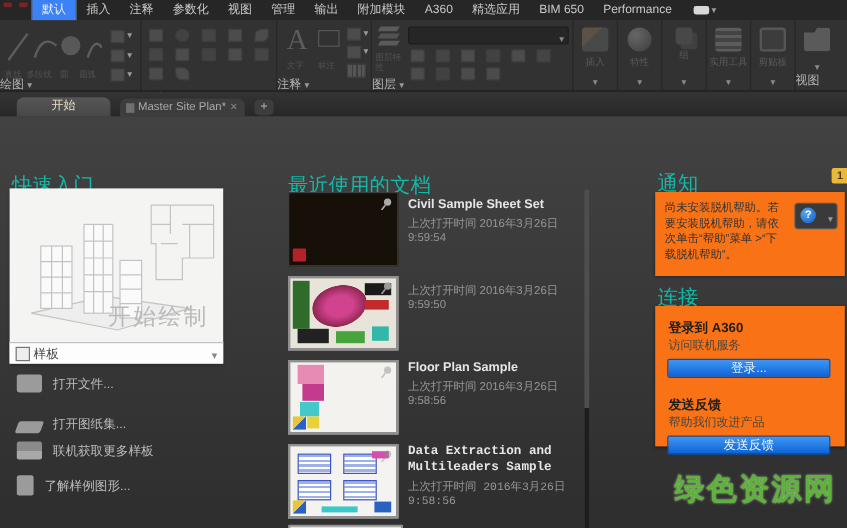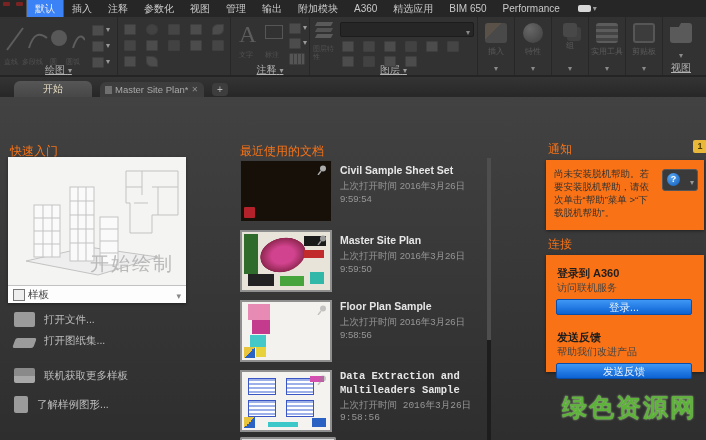--- a/index.html
+++ b/index.html
@@ -10,42 +10,42 @@
   
   .rtabs{left:0;top:0;width:706px;height:17px;background:#262626;display:flex;align-items:stretch;}
   .rtab{color:#c9c9c9;font-size:10px;line-height:17px;padding:0 8px;white-space:nowrap;}
   .rtab.active{background:#3b82f6;color:#f0f0f0;border-left:1px solid #555;border-right:1px solid #555;}
   .artifact{width:7px;height:4px;background:#7a2323;border-radius:1px;margin:2px 3px 0 3px;}
   .rtoggle{width:13px;height:7px;background:#d8d8d8;border-radius:2px;margin:5px 2px 0 10px;}
   .rarrow{color:#9a9a9a;font-size:8px;line-height:17px;}
   
   .ribbon{left:0;top:17px;width:706px;height:60px;background:#323232;display:flex;border-bottom:2px solid #242424;box-sizing:border-box;}
   .panel{position:relative;border-right:1px solid #272727;box-sizing:border-box;display:flex;flex-direction:column;}
-  .plabel{height:13px;font-size:10px;color:#b2b2b2;text-align:center;line-height:12px;white-space:nowrap;text-decoration:underline;}
+  .plabel{height:13px;font-size:10px;color:#b2b2b2;text-align:left;line-height:12px;white-space:nowrap;}
   .plabel .rarrow{font-size:8px;color:#9a9a9a;}
   .dim{color:#5d5d5d;}
   .tool-lab{position:absolute;font-size:7px;color:#525252;white-space:nowrap;}
   .mini{width:10px;height:9px;background:#4c4c4c;border:1px solid #3f3f3f;border-radius:1px;}
   .combo{position:absolute;background:#262626;border:1px solid #1c1c1c;border-radius:2px;}
   .combo .rarrow{position:absolute;right:3px;top:1px;color:#888;}
   .tallpanel{width:37px;}
   .tallpanel .ticon{margin:6px auto 0 auto;width:22px;height:20px;background:#4f4f4f;border-radius:3px;}
   .tallpanel .tlab{font-size:8px;color:#5a5a5a;text-align:center;margin-top:3px;white-space:nowrap;overflow:hidden;}
   .tallpanel .tarr{text-align:center;color:#8a8a8a;font-size:8px;margin-top:auto;margin-bottom:2px;}
   
   .ftabbar{left:0;top:77px;width:706px;height:20px;background:linear-gradient(#343434,#272727);}
   .ftab-start{left:14px;top:81px;width:78px;height:16px;background:linear-gradient(#565656,#474747);
       border-radius:6px 6px 0 0;color:#e7ddc3;font-size:10px;text-align:center;line-height:16px;}
   .ftab-doc{left:100px;top:82px;width:104px;height:15px;background:#3d3d3d;border-radius:6px 6px 0 0;
       color:#a9a9a9;font-size:9.5px;line-height:15px;display:flex;align-items:center;padding:0 5px;box-sizing:border-box;gap:3px;}
   .ftab-plus{left:212px;top:83px;width:16px;height:13px;background:#3d3d3d;border-radius:4px;
       color:#b5b5b5;font-size:10px;text-align:center;line-height:13px;}
   
   .content{left:0;top:97px;width:706px;height:343px;background:linear-gradient(#424242,#2e2e2e);}
-  .sect-title{font-size:12px;color:#f97316;}
+  .sect-title{font-size:17px;color:#14b8a6;}
   
   .card{left:8px;top:60px;width:178px;height:146px;background:#f4f4f2;box-shadow:0 1px 3px rgba(0,0,0,.4);}
   .start-draw{position:absolute;right:12px;bottom:26px;font-size:19px;color:#b9b9b9;letter-spacing:2px;}
   .tmpl-bar{position:absolute;left:0;bottom:0;width:178px;height:18px;background:#fdfdfd;border-top:1px solid #c2c2c2;box-sizing:border-box;}
   .tmpl-bar .txt{position:absolute;left:20px;top:2px;font-size:10.5px;color:#444;}
   .tmpl-bar .ic{position:absolute;left:5px;top:3px;width:10px;height:10px;border:1px solid #777;background:#eee;}
   .tmpl-bar .rarrow{position:absolute;right:5px;top:2px;color:#888;font-size:9px;}
   .qlink{position:absolute;left:14px;display:flex;align-items:center;gap:9px;}
   .qlink .lab{font-size:10.5px;color:#bdbdbd;}
   .qicon{width:21px;height:15px;background:#9b9b9b;border-radius:2px;}
@@ -284,21 +284,21 @@
       <span class="ic"></span>
       <span class="txt">样板</span>
       <span class="rarrow">▾</span>
     </div>
   </div>
 
   <div class="abs qlink" style="top:312px;">
     <span class="qicon"></span>
     <span class="lab">打开文件...</span>
   </div>
-  <div class="abs qlink" style="top:334px;">
+  <div class="abs qlink" style="top:347px;">
     <span class="qicon sheet"></span>
     <span class="lab">打开图纸集...</span>
   </div>
   <div class="abs qlink" style="top:396px;">
     <span class="qicon doc"></span>
     <span class="lab">了解样例图形...</span>
   </div>
   <div class="abs qlink" style="top:368px;">
     <span class="qicon" style="background:linear-gradient(#8a8a8a 55%,#a8a8a8 55%);"></span>
     <span class="lab">联机获取更多样板</span>
@@ -329,21 +329,20 @@
     <div class="blob" style="left:38px;bottom:4px;width:24px;height:10px;background:#47a33c;"></div>
     <div class="blob" style="left:68px;bottom:6px;width:14px;height:12px;background:#32b8a8;"></div>
     <div class="pin" style="right:3px;top:3px;">
       <svg width="10" height="10">
           <circle cx="6" cy="3.5" r="3" fill="#9a9a9a"></circle>
           <line x1="4" y1="6" x2="1" y2="10" stroke="#9a9a9a" stroke-width="1.4"></line>
         </svg>
     </div>
   </div>
   <div class="abs dtext" style="top:234px;">
-    <div class="dtitle">Master Site Plan</div>
     <div class="dtime">上次打开时间 2016年3月26日 9:59:50</div>
   </div>
 
   <div class="abs thumb th-border" style="top:300px;background:#f4f2ee;">
     <div class="blob" style="left:6px;top:2px;width:22px;height:16px;background:#e88bb4;"></div>
     <div class="blob" style="left:10px;top:18px;width:18px;height:14px;background:#c43a8c;"></div>
     <div class="blob" style="left:8px;top:33px;width:16px;height:12px;background:#45c8c8;"></div>
     <div class="blob" style="left:14px;top:45px;width:10px;height:10px;background:#e8d23c;"></div>
     <div class="blob" style="left:2px;bottom:2px;width:11px;height:11px;background:linear-gradient(135deg,#e8c53c 50%,#2a62c4 50%);"></div>
     <div class="pin" style="right:3px;top:3px;opacity:.45;">

